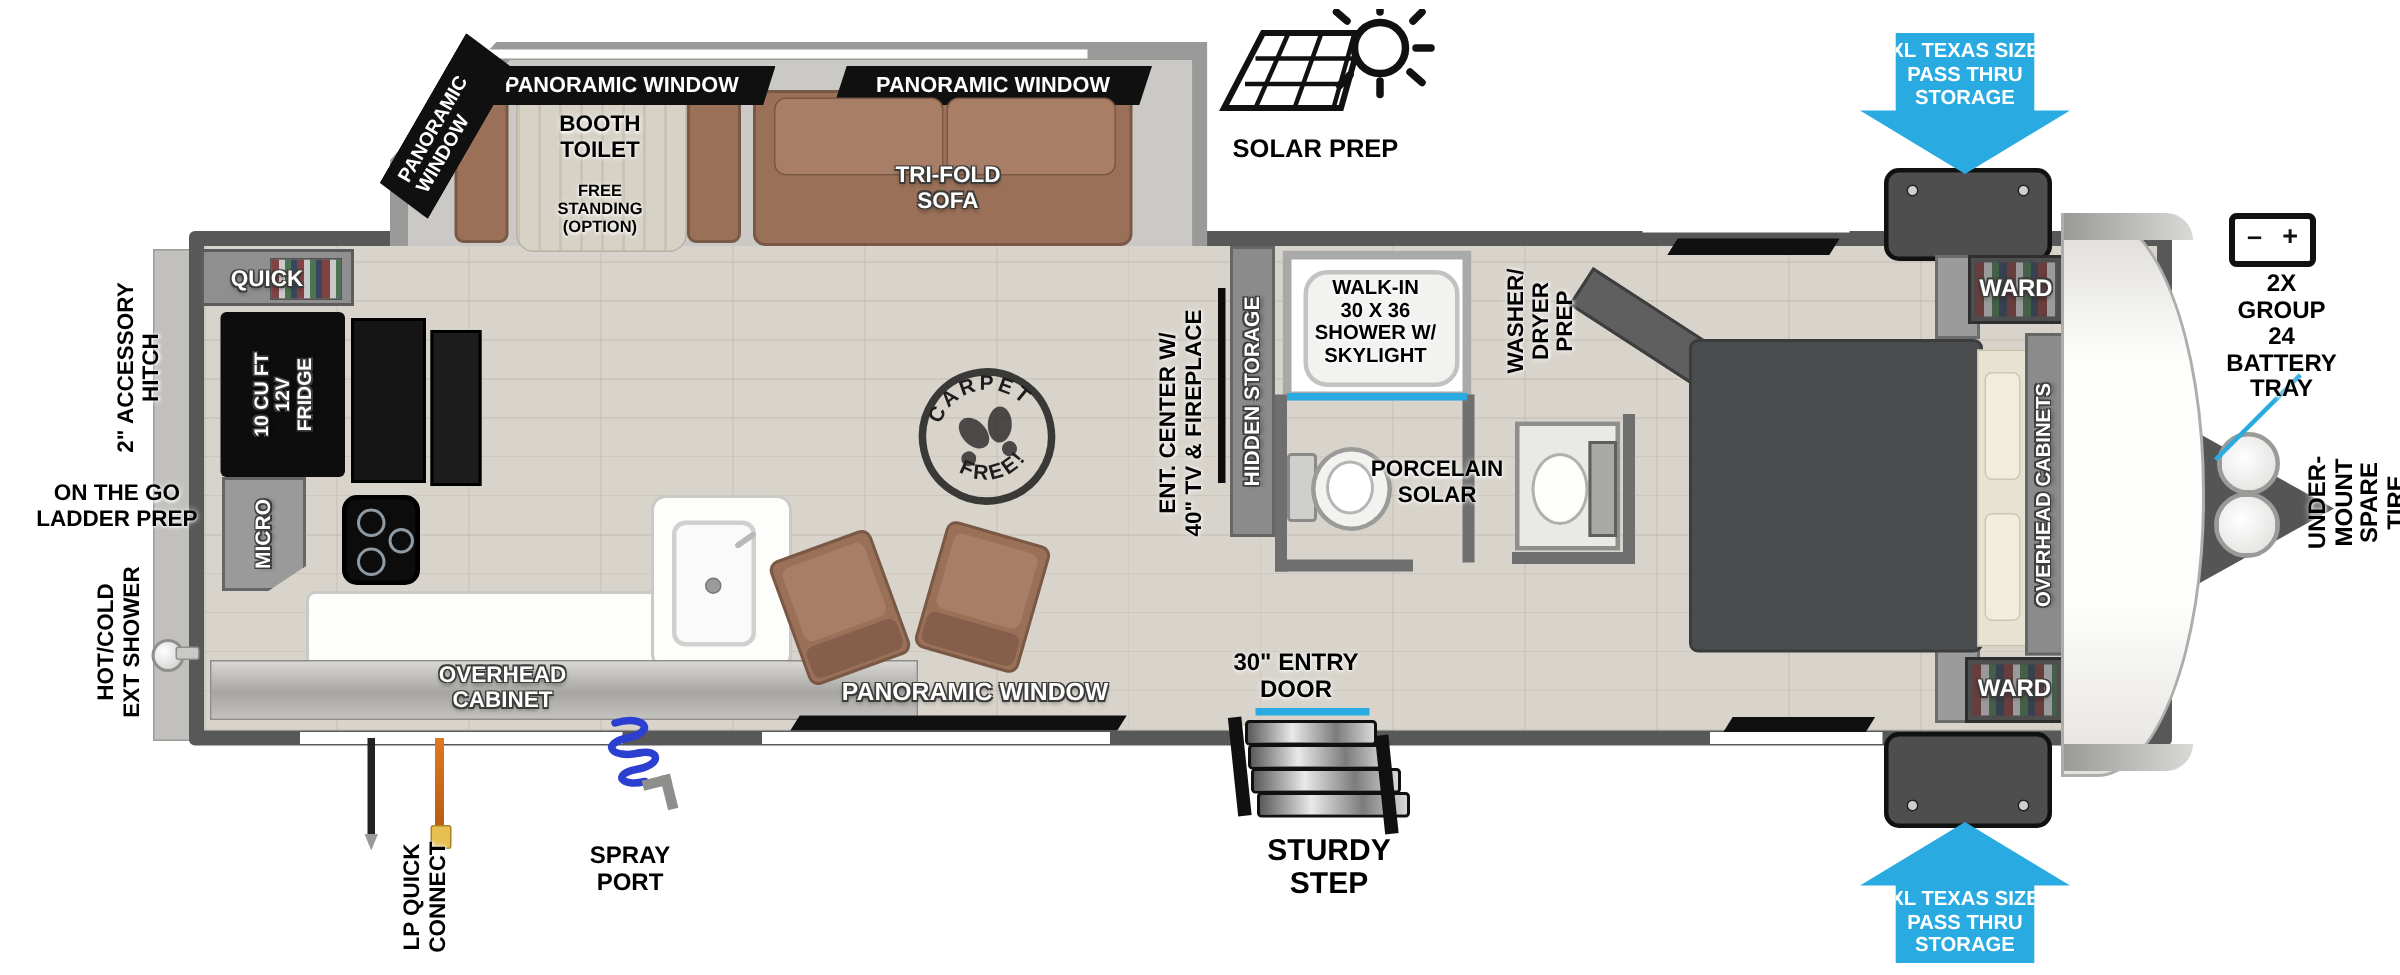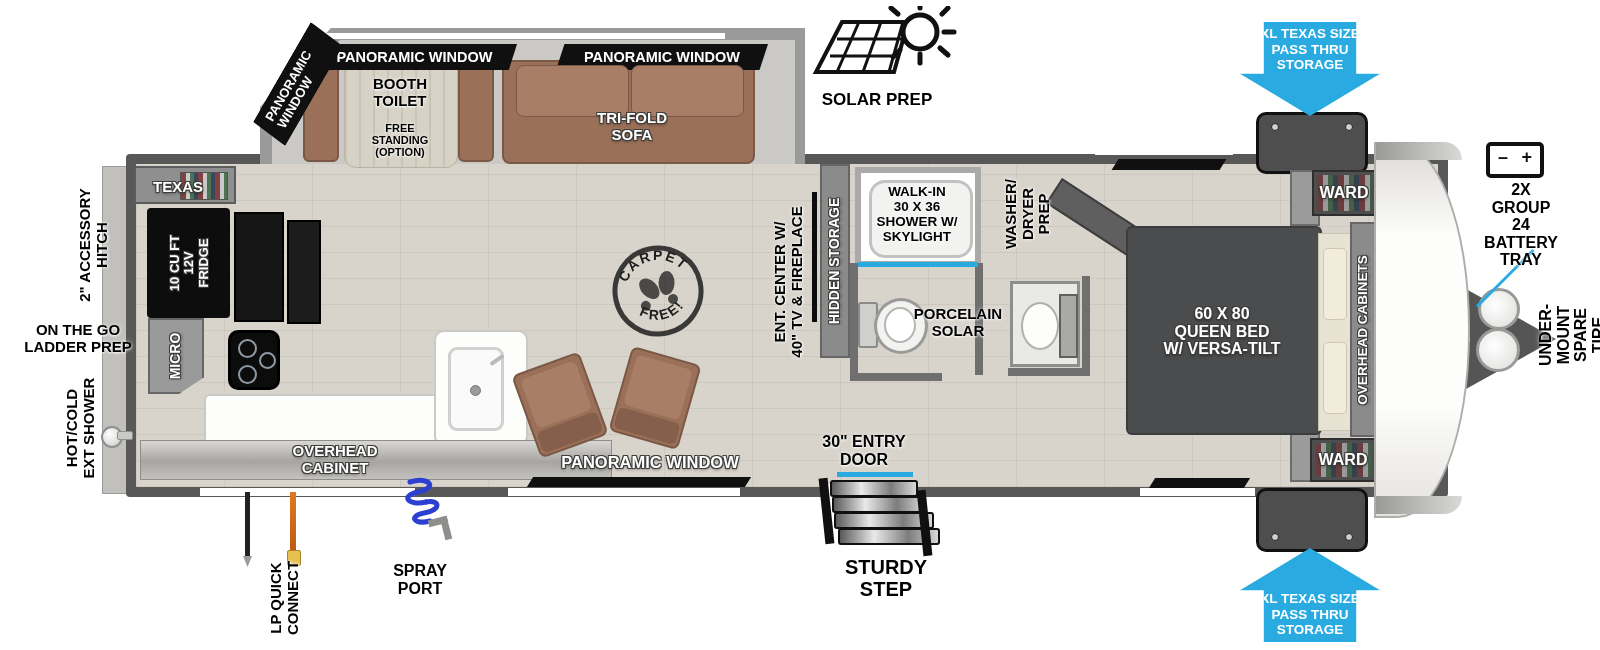--- a/index.html
+++ b/index.html
@@ -108,21 +108,21 @@
   </div>
   <div class="abs arrow" style="left:1240px;top:548px;width:140px;height:94px;clip-path:polygon(50% 0,100% 45%,83% 45%,83% 100%,17% 100%,17% 45%,0 45%);z-index:10;">
     <div class="arrow-lbl" style="bottom:4px;">XL TEXAS SIZE
 PASS THRU
 STORAGE</div>
   </div>
 
   <div class="abs" style="left:134px;top:166px;width:102px;height:38px;background:#8f8f8f;border:2px solid #5c5c5c;box-sizing:border-box;z-index:6;">
     <div class="abs" style="left:44px;top:4px;width:46px;height:26px;background:repeating-linear-gradient(90deg,#7d2f2f 0 5px,#d8d8d8 5px 9px,#3c6e44 9px 13px,#23364f 13px 17px);opacity:.8;border:1px solid #444;"></div>
   </div>
-  <div class="lbl white" style="left:178px;top:187px;font-size:15px;">TEXAS</div>
+  <div class="lbl white" style="left:178px;top:187px;font-size:15px;">QUICK</div>
   <div class="abs" style="left:147px;top:208px;width:83px;height:110px;background:#0d0d0d;border-radius:4px;z-index:6;"></div>
   <div class="lbl v white" style="left:189px;top:263px;font-size:13px;">10 CU FT
 12V
 FRIDGE</div>
   <div class="abs" style="left:234px;top:212px;width:46px;height:106px;background:#151515;border:2px solid #000;z-index:5;"></div>
   <div class="abs" style="left:287px;top:220px;width:30px;height:100px;background:#1c1c1c;border:2px solid #000;z-index:5;"></div>
   <div class="abs" style="left:148px;top:318px;width:56px;height:76px;background:#9a9a9a;border:2px solid #666;box-sizing:border-box;clip-path:polygon(0 0,100% 0,100% 78%,55% 100%,0 100%);z-index:6;"></div>
   <div class="lbl v white" style="left:176px;top:356px;font-size:14px;">MICRO</div>
   <div class="abs" style="left:228px;top:330px;width:52px;height:60px;background:#0c0c0c;border:3px solid #000;border-radius:10px;box-sizing:border-box;z-index:6;">
     <div class="abs" style="left:7px;top:6px;width:15px;height:15px;border:2px solid #8e9aa4;border-radius:50%;"></div>
@@ -196,23 +196,20 @@
   <div class="abs" style="left:1010px;top:281px;width:70px;height:86px;background:#e9e9e7;border:3px solid #8e8e8c;box-sizing:border-box;z-index:7;">
     <div class="abs" style="left:8px;top:18px;width:34px;height:44px;background:#fdfdfc;border:2px solid #b0b0ae;border-radius:50%;"></div>
     <div class="abs" style="left:46px;top:10px;width:15px;height:60px;background:#a9a9a7;border:2px solid #5f5f5d;"></div>
   </div>
   <div class="lbl v black" style="left:1028px;top:214px;font-size:15px;">WASHER/
 DRYER
 PREP</div>
   <div class="abs" style="left:1062px;top:178px;width:100px;height:26px;background:#5f5f5f;border:2px solid #3e3e3e;transform:rotate(33deg);transform-origin:left top;z-index:7;"></div>
 
   <div class="abs" style="left:1128px;top:228px;width:192px;height:205px;background:#4a4c4e;border-radius:4px;box-shadow:0 0 0 2px #3a3c3e;z-index:7;"></div>
-  <div class="lbl white" style="left:1222px;top:331px;font-size:16px;z-index:31;">60 X 80
-QUEEN BED
-W/ VERSA-TILT</div>
   <div class="abs" style="left:1318px;top:233px;width:32px;height:196px;background:#e8e2d2;border:1px solid #c9c2ae;z-index:7;">
     <div class="abs" style="left:4px;top:14px;width:22px;height:70px;background:#f2ecdd;border:1px solid #cfc7b2;border-radius:5px;"></div>
     <div class="abs" style="left:4px;top:108px;width:22px;height:70px;background:#f2ecdd;border:1px solid #cfc7b2;border-radius:5px;"></div>
   </div>
   <div class="abs" style="left:1350px;top:222px;width:26px;height:215px;background:#8b8b8b;border:2px solid #666;box-sizing:border-box;z-index:7;"></div>
   <div class="lbl v white" style="left:1363px;top:330px;font-size:13.5px;white-space:nowrap;z-index:31;">OVERHEAD CABINETS</div>
   <div class="abs" style="left:1290px;top:170px;width:26px;height:52px;background:#9b9b9b;border:2px solid #6c6c6c;z-index:6;"></div>
   <div class="abs" style="left:1290px;top:424px;width:26px;height:54px;background:#9b9b9b;border:2px solid #6c6c6c;z-index:6;"></div>
   <div class="abs" style="left:1312px;top:170px;width:64px;height:46px;background:#4e4e4e;border:2px solid #2e2e2e;box-sizing:border-box;z-index:7;">
     <div class="abs" style="left:3px;top:3px;width:54px;height:36px;background:repeating-linear-gradient(90deg,#7d2f2f 0 6px,#d8d8d8 6px 11px,#3c6e44 11px 16px,#23364f 16px 21px);opacity:.55;"></div>

